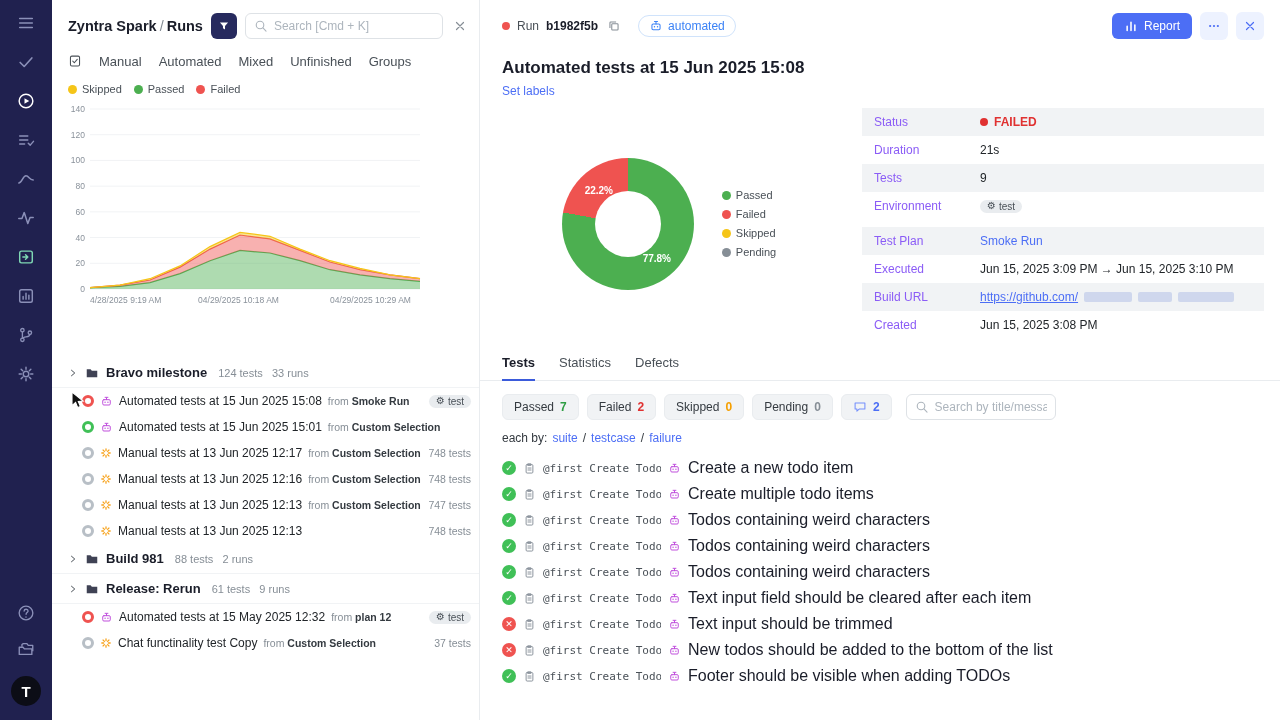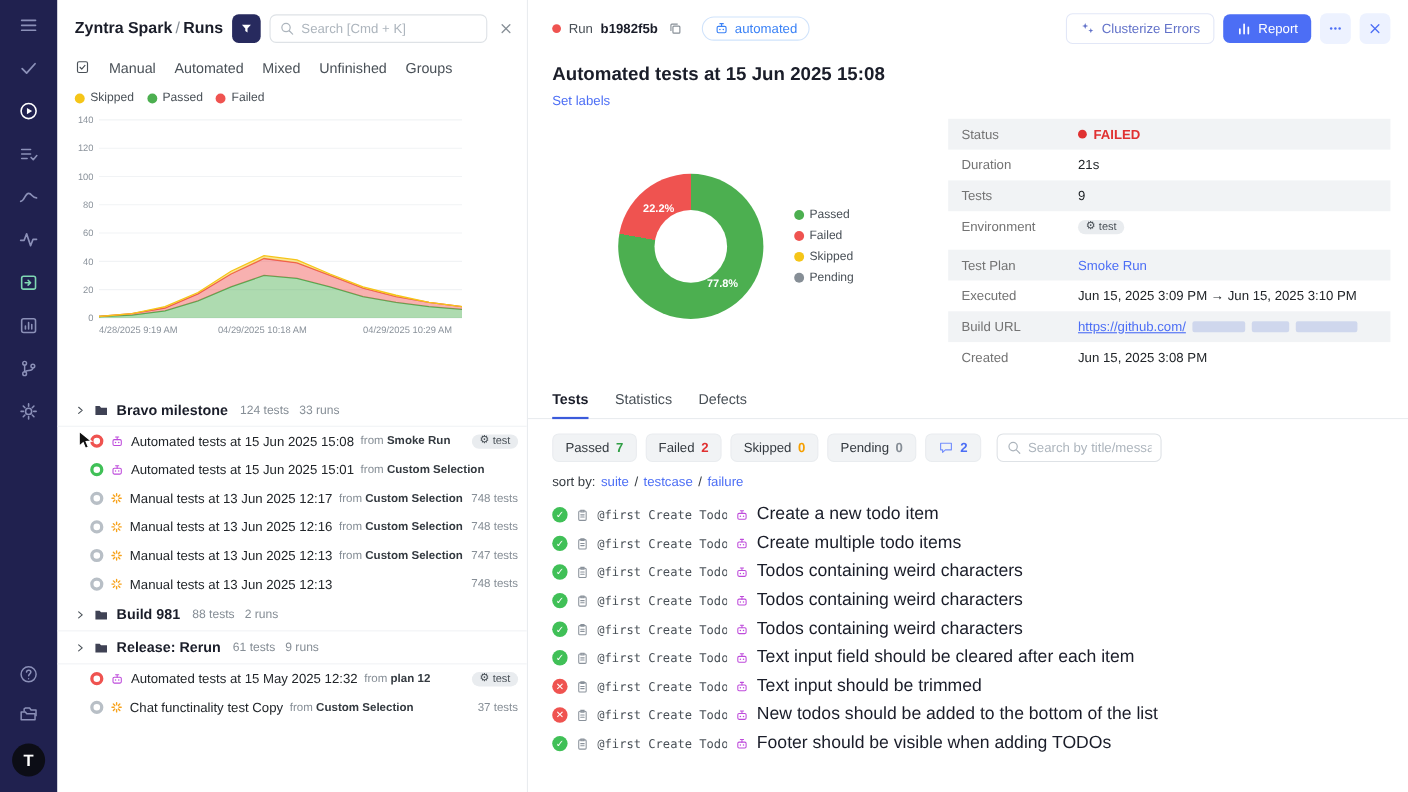--- a/index.html
+++ b/index.html
@@ -62,21 +62,21 @@
   .overview{display:flex;padding:0 16px 0 22px;gap:26px}
   .donut-area{display:flex;align-items:center;gap:28px;flex:1;justify-content:center}
   .donut{position:relative;width:132px;height:132px;border-radius:50%;flex-shrink:0}
   .donut::after{content:"";position:absolute;left:33px;top:33px;width:66px;height:66px;background:#fff;border-radius:50%}
   .donut-label{position:absolute;transform:translate(-50%,-50%);color:#fff;font-size:10px;font-weight:bold;z-index:2}
   .donut-legend{display:flex;flex-direction:column;gap:7px}
   .details{width:402px;flex-shrink:0}
   .detail-row{display:flex;align-items:center;padding:7px 12px;font-size:12px;min-height:28px}
   .detail-row:nth-child(odd){background:#f1f3f5}
   .detail-row.gap{margin-top:7px}
-  .detail-label{width:106px;color:#737373;flex-shrink:0}
+  .detail-label{width:106px;color:#8b5cf6;flex-shrink:0}
   .detail-value{color:#212529;display:flex;align-items:center;gap:6px;flex:1;min-width:0;white-space:nowrap}
   .dot-failed{width:8px;height:8px;border-radius:50%;background:#e03131;flex-shrink:0}
   .status-failed-text{color:#e03131;font-weight:bold}
   .link{color:#4c6ef5;cursor:pointer}
   .underline{text-decoration:underline}
   .redact{height:10px;border-radius:2px;background:#c3cdea;display:inline-block;opacity:.75}
   .main-tabs{display:flex;gap:24px;padding:16px 22px 0;border-bottom:1px solid #e9ecef}
   .main-tab{padding-bottom:9px;color:#495057;cursor:pointer;font-size:13px}
   .main-tab.active{color:#1a1d29;font-weight:bold;border-bottom:2px solid #3b5bdb;margin-bottom:-1px}
   .filter-row{display:flex;gap:8px;padding:13px 22px 9px;align-items:center}
@@ -557,28 +557,20 @@
       </button>
     <span class="auto-badge">
       <span class="icon">
           <svg class="ic s14">
             <use href="#sym-robot"></use>
           </svg>
         </span>
       <span>automated</span>
     </span>
     <div class="mh-right">
-      <button class="btn-outline">
-        <span class="icon">
-            <svg class="ic s14">
-              <use href="#sym-sparkles"></use>
-            </svg>
-          </span>
-        <span>Clusterize Errors</span>
-      </button>
       <button class="btn-primary">
         <span class="icon">
             <svg class="ic s14">
               <use href="#sym-bars"></use>
             </svg>
           </span>
         <span>Report</span>
       </button>
       <button class="btn-soft">
           <span class="icon">
@@ -705,21 +697,21 @@
     <div class="search-box test-search">
       <span class="icon">
           <svg class="ic s14">
             <use href="#sym-search"></use>
           </svg>
         </span>
       <input placeholder="Search by title/message" style="">
     </div>
   </div>
   <div class="sort-row">
-      <span>sort by:</span>
+      <span>each by:</span>
       <a class="link">suite</a>
       <span class="sort-sep">/</span>
       <a class="link">testcase</a>
       <span class="sort-sep">/</span>
       <a class="link">failure</a>
     </div>
   <div class="test-list">
       <div class="test-row">
         <span class="t-status t-passed">✓</span>
         <span class="icon" style="color:#8a929b">

